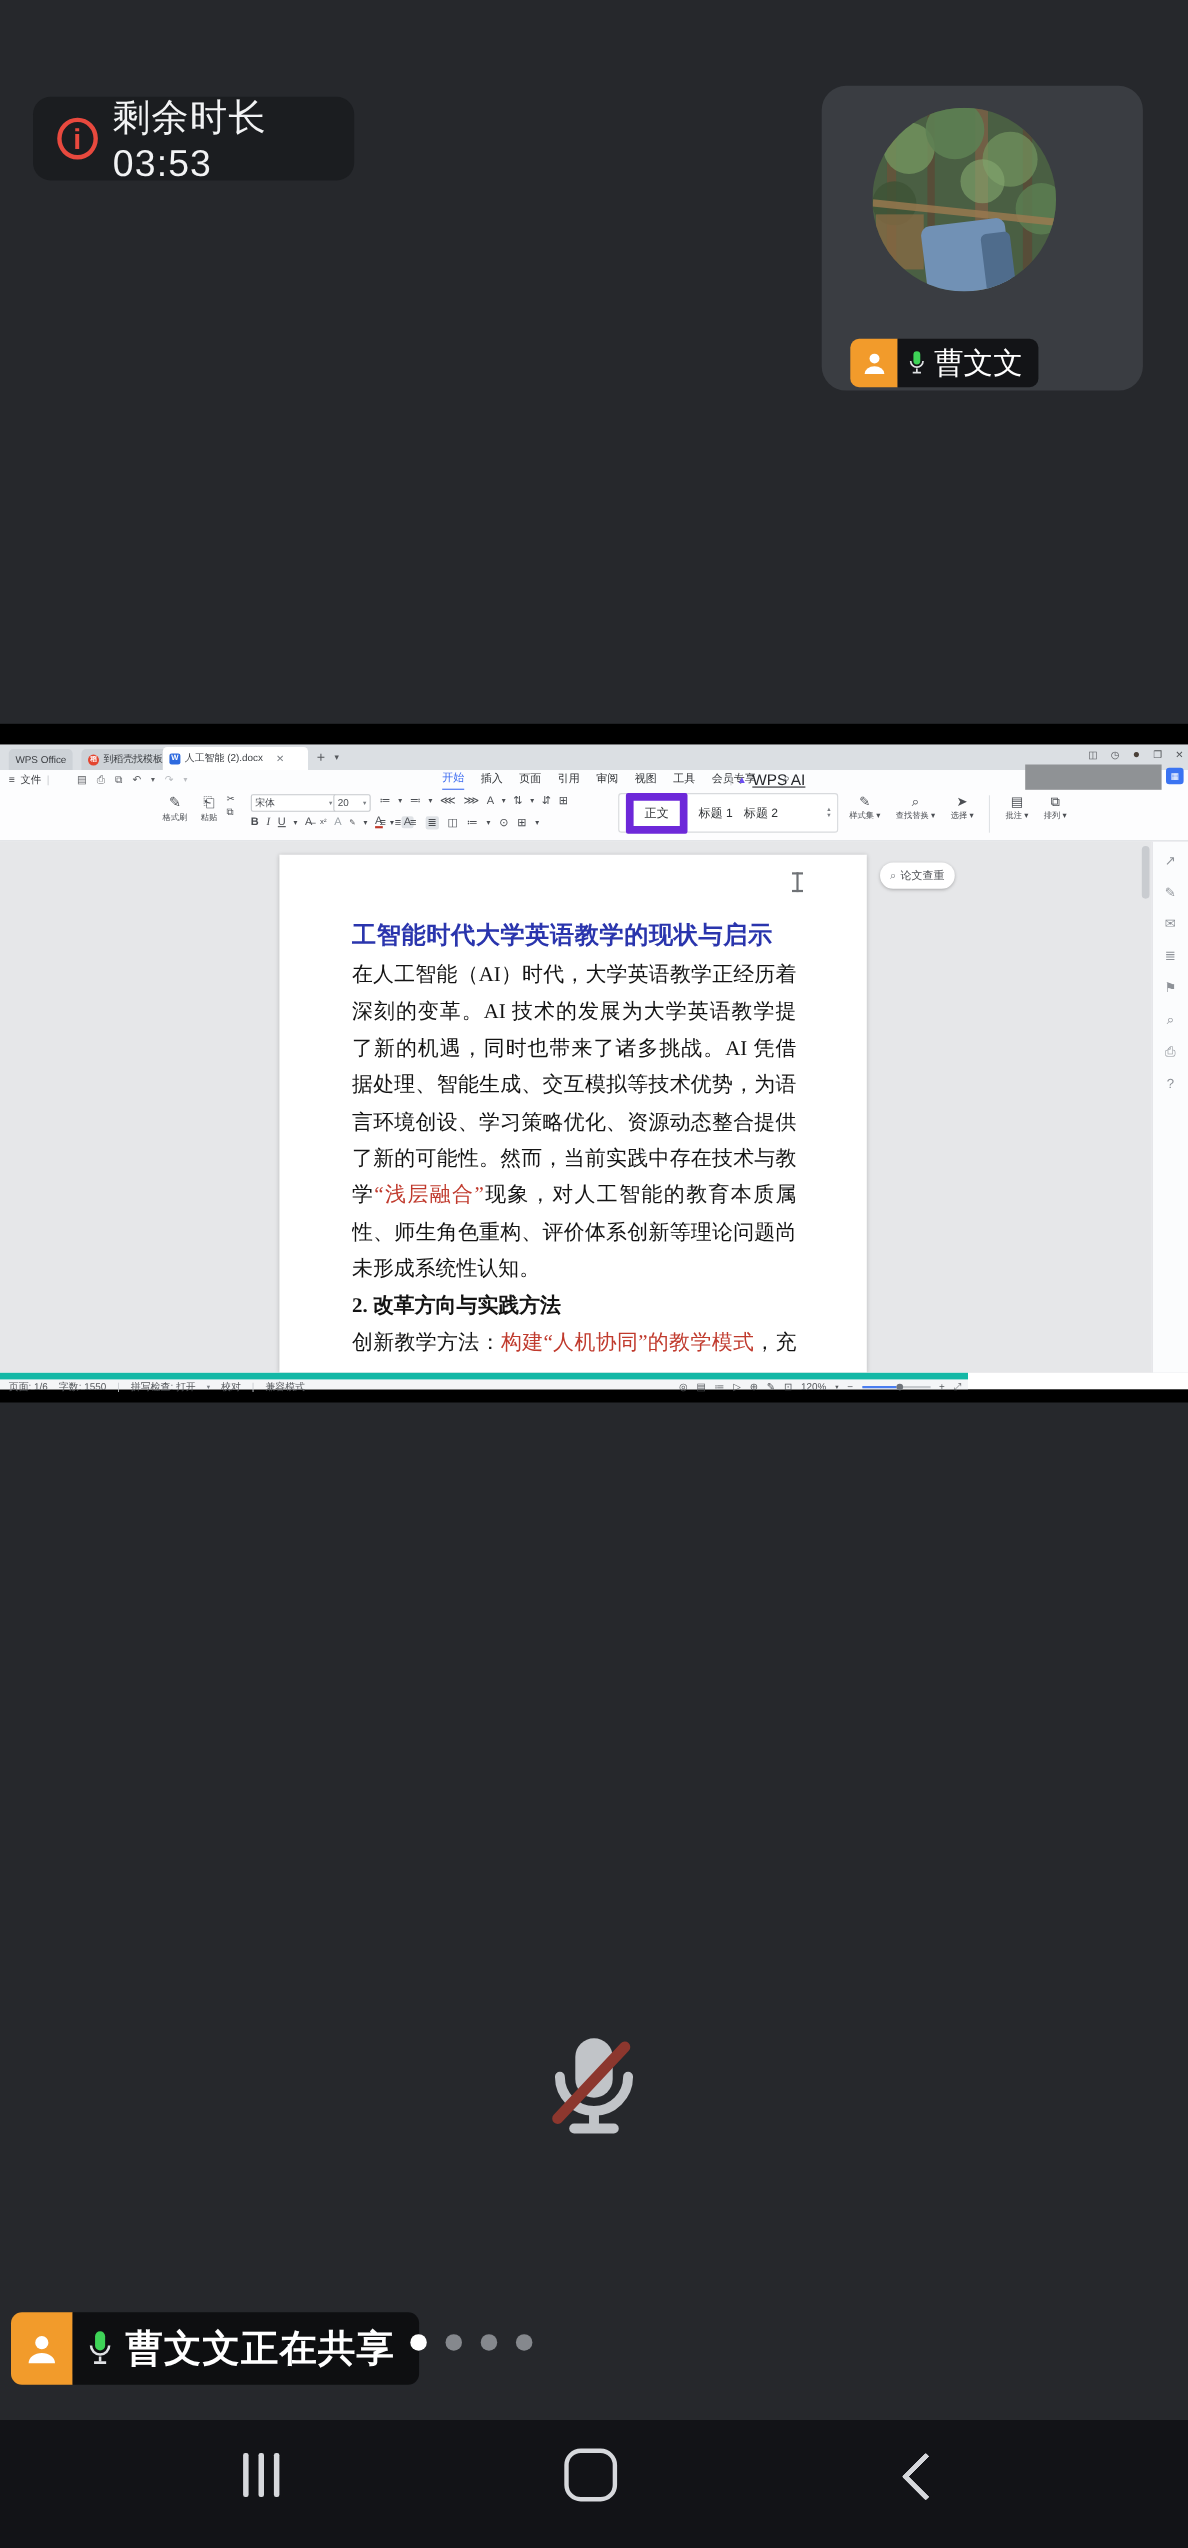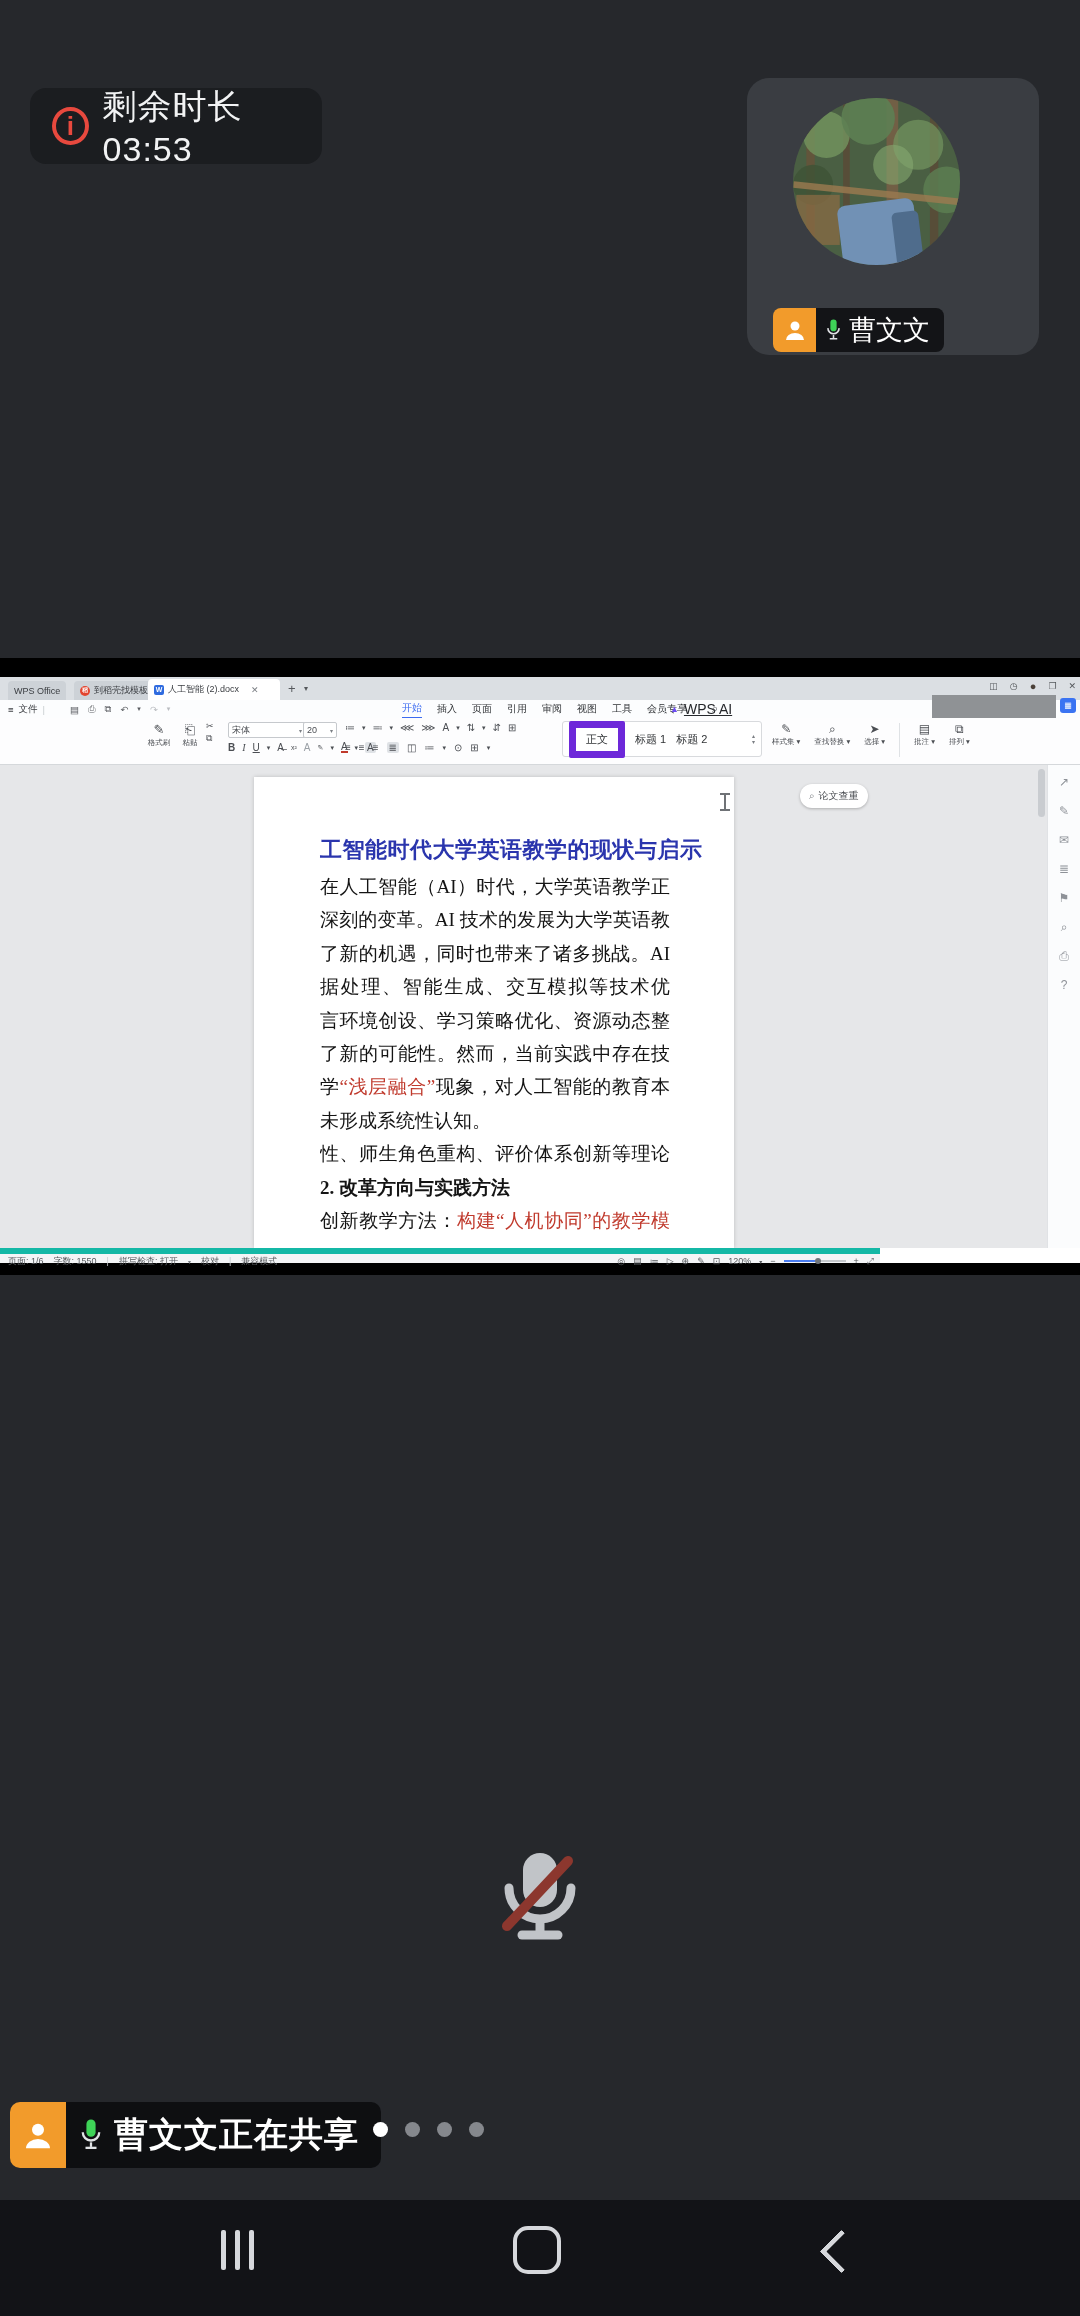--- a/index.html
+++ b/index.html
@@ -89,21 +89,21 @@
   .style-chip.selected{border:7px solid #6d28d9;border-radius:2px;padding:4px 10px;}
   .rb-styles .updn{margin-left:auto;display:flex;flex-direction:column;font-size:6px;color:#7b7f84;line-height:6px;}
   .rb-tools{position:absolute;left:772px;top:3px;display:flex;gap:14px;align-items:flex-start;}
   .rb-tool{text-align:center;}
   .rb-tool .ic{font-size:12px;line-height:16px;display:block;}
   .rb-tool .lb{font-size:7.5px;white-space:nowrap;display:block;}
   .rb-divider{width:1px;height:34px;background:#dfe2e5;margin-top:2px;}
 
   
   .docarea{position:absolute;left:0;top:88px;width:1080px;height:483px;background:#e6e7e9;overflow:hidden;}
-  .page{position:absolute;left:254px;top:12px;width:480px;height:471px;background:#fff;box-shadow:0 0 4px rgba(0,0,0,.18);box-sizing:border-box;padding:58px 64px 0 66px;overflow:hidden;}
+  .page{position:absolute;left:254px;top:12px;width:534px;height:471px;background:#fff;box-shadow:0 0 4px rgba(0,0,0,.18);box-sizing:border-box;padding:58px 64px 0 66px;overflow:hidden;}
   .doc-title{font-family:"Liberation Serif",serif;font-size:22px;font-weight:bold;color:#2a35ad;letter-spacing:.5px;line-height:30px;margin-bottom:5px;white-space:nowrap;}
   .doc-line{font-family:"Liberation Serif",serif;font-size:19px;color:#141414;line-height:33.4px;height:33.4px;overflow:hidden;}
   .doc-line.just{text-align:justify;text-align-last:justify;}
   .doc-line.head{font-weight:bold;}
   .doc-line .red{color:#c03a2d;}
   .float-pill{position:absolute;left:800px;top:19px;height:24px;background:#fff;border-radius:12px;box-shadow:0 1px 3px rgba(0,0,0,.25);display:flex;align-items:center;gap:4px;padding:0 9px;font-size:10px;color:#4b4e53;}
   .float-pill .ic{font-size:10px;color:#7b7f84;}
   .side-rail{position:absolute;right:0;top:0;width:33px;height:483px;background:#fbfcfd;border-left:1px solid #e0e2e5;box-sizing:border-box;display:flex;flex-direction:column;align-items:center;gap:15px;padding-top:10px;}
   .side-rail .g{font-size:12px;color:#8e9298;}
   .vscroll{position:absolute;left:1038px;top:4px;width:7px;height:48px;background:#c9ccd0;border-radius:4px;}
@@ -360,22 +360,22 @@
         <div class="page">
           <div class="doc-title">工智能时代大学英语教学的现状与启示</div>
           <div id="doc-body">
               <div class="doc-line just"><span>在人工智能（AI）时代，大学英语教学正经历着</span></div>
               <div class="doc-line just"><span>深刻的变革。AI 技术的发展为大学英语教学提供</span></div>
               <div class="doc-line just"><span>了新的机遇，同时也带来了诸多挑战。AI 凭借数</span></div>
               <div class="doc-line just"><span>据处理、智能生成、交互模拟等技术优势，为语</span></div>
               <div class="doc-line just"><span>言环境创设、学习策略优化、资源动态整合提供</span></div>
               <div class="doc-line just"><span>了新的可能性。然而，当前实践中存在技术与教</span></div>
               <div class="doc-line just"><span>学</span><span class="red">“浅层融合”</span><span>现象，对人工智能的教育本质属</span></div>
+              <div class="doc-line just"><span>性、师生角色重构、评价体系创新等理论问题尚</span></div>
               <div class="doc-line"><span>未形成系统性认知。</span></div>
-              <div class="doc-line just"><span>性、师生角色重构、评价体系创新等理论问题尚</span></div>
               <div class="doc-line head"><span>2. 改革方向与实践方法</span></div>
               <div class="doc-line just"><span>创新教学方法：</span><span class="red">构建“人机协同”的教学模式</span><span>，充</span></div>
             </div>
         </div>
         <div class="ibeam"></div>
         <div class="float-pill">
           <span class="ic">⌕</span>
           <span>论文查重</span>
         </div>
         <div class="side-rail">

